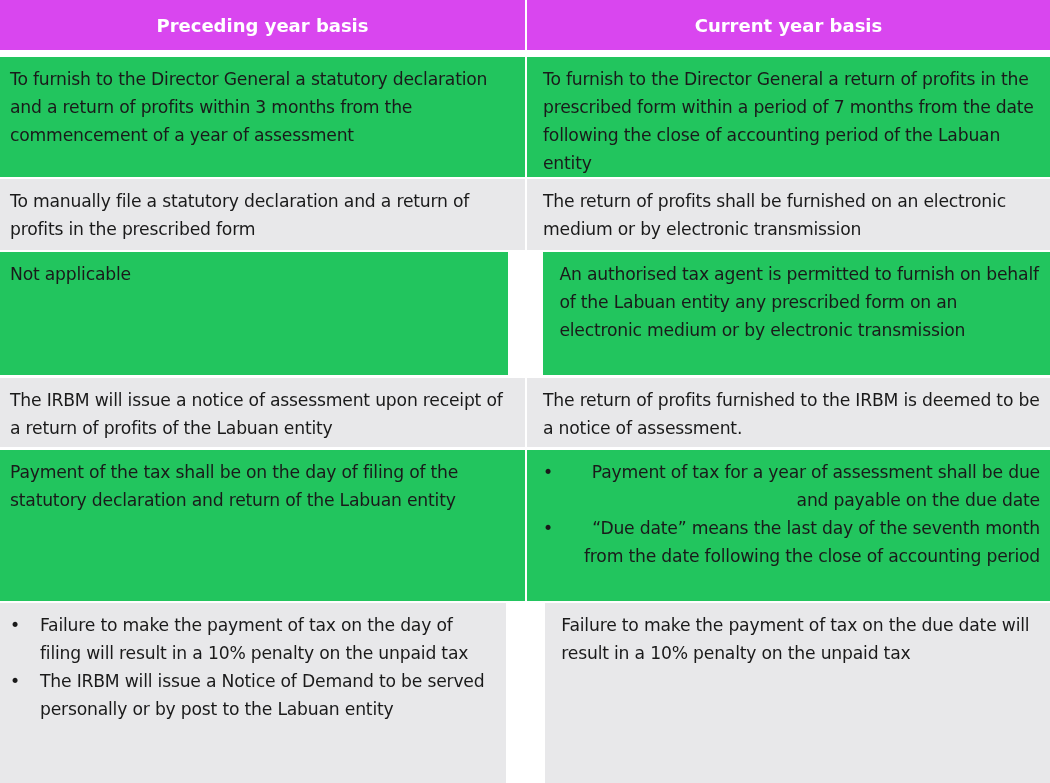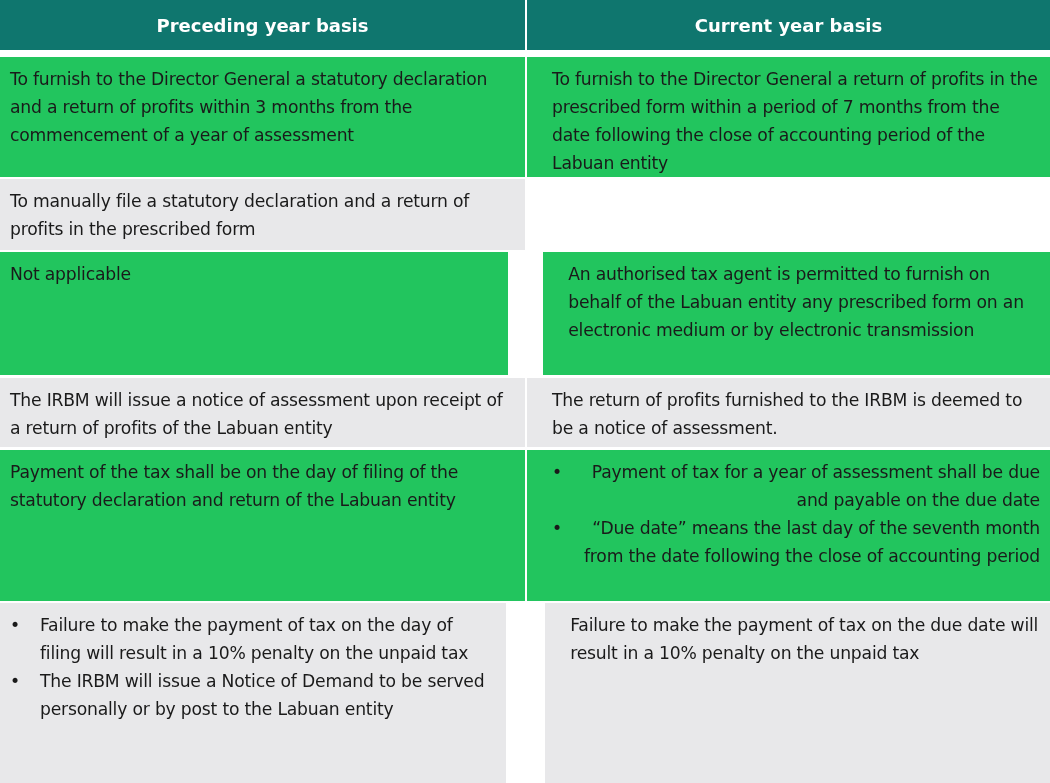--- a/index.html
+++ b/index.html
@@ -1,25 +1,25 @@
 <!DOCTYPE html>
 <html><head>
 <meta charset="utf-8">
 <style>
   html, body { margin: 0; padding: 0; background: #ffffff; }
   body { width: 1050px; height: 783px; overflow: hidden; font-family: "DejaVu Sans", sans-serif; color: #1a1a1a; }
   .table { position: relative; width: 1050px; height: 783px; }
   .header { position: absolute; left: 0; top: 0; width: 1050px; height: 50px; display: flex; }
-  .hcell { background: #0f766e; color: #ffffff; font-weight: bold; font-size: 18px; display: flex; align-items: center; justify-content: center; height: 50px; }
+  .hcell { background: #d946ef; color: #ffffff; font-weight: bold; font-size: 18px; display: flex; align-items: center; justify-content: center; height: 50px; }
   .hcell.left { width: 525px; }
   .hcell.right { width: 523px; margin-left: 2px; }
   .row { position: absolute; left: 0; width: 1050px; display: flex; }
   .cell { box-sizing: border-box; padding: 8px 10px 0 10px; font-size: 17.2px; line-height: 28px; letter-spacing: -0.2px; }
   .cell.left { width: 525px; }
-  .cell.right { width: 523px; margin-left: 2px; padding-left: 25px; }
+  .cell.right { width: 523px; margin-left: 2px; padding-left: 16px; }
   .dark .cell { background: #22c55e; }
   .light .cell { background: #e8e8ea; }
   ul.bul { margin: 0; padding: 0; list-style: none; }
   ul.bul li { position: relative; padding-left: 30px; }
   ul.bul li::before { content: "•"; position: absolute; left: 0; top: 0; }
 </style>
 </head>
 <body>
 
 <div class="table">
@@ -29,20 +29,21 @@
     <div class="hcell right">Current year basis</div>
   </div>
 
   <div class="row dark" style="top:57px;height:120px;">
     <div class="cell left" style="height:120px;">To furnish to the Director General a statutory declaration and a return of profits within 3 months from the commencement of a year of assessment</div>
     <div class="cell right" style="height:120px;">To furnish to the Director General a return of profits in the prescribed form within a period of 7 months from the date following the close of accounting period of the Labuan entity</div>
   </div>
 
   <div class="row light" style="top:179px;height:73px;">
     <div class="cell left" style="height:71px;">To manually file a statutory declaration and a return of profits in the prescribed form</div>
+    <div class="cell right" style="height:71px;">The return of profits shall be furnished on an electronic medium or by electronic transmission</div>
   </div>
 
   <div class="row dark" style="top:252px;height:123px;gap:33px;">
     <div class="cell left" style="height:123px;">Not applicable</div>
     <div class="cell right" style="height:123px;">An authorised tax agent is permitted to furnish on behalf of the Labuan entity any prescribed form on an electronic medium or by electronic transmission</div>
   </div>
 
   <div class="row light" style="top:378px;height:69px;border-radius:16px;">
     <div class="cell left" style="height:69px;">The IRBM will issue a notice of assessment upon receipt of a return of profits of the Labuan entity</div>
     <div class="cell right" style="height:69px;">The return of profits furnished to the IRBM is deemed to be a notice of assessment.</div>

